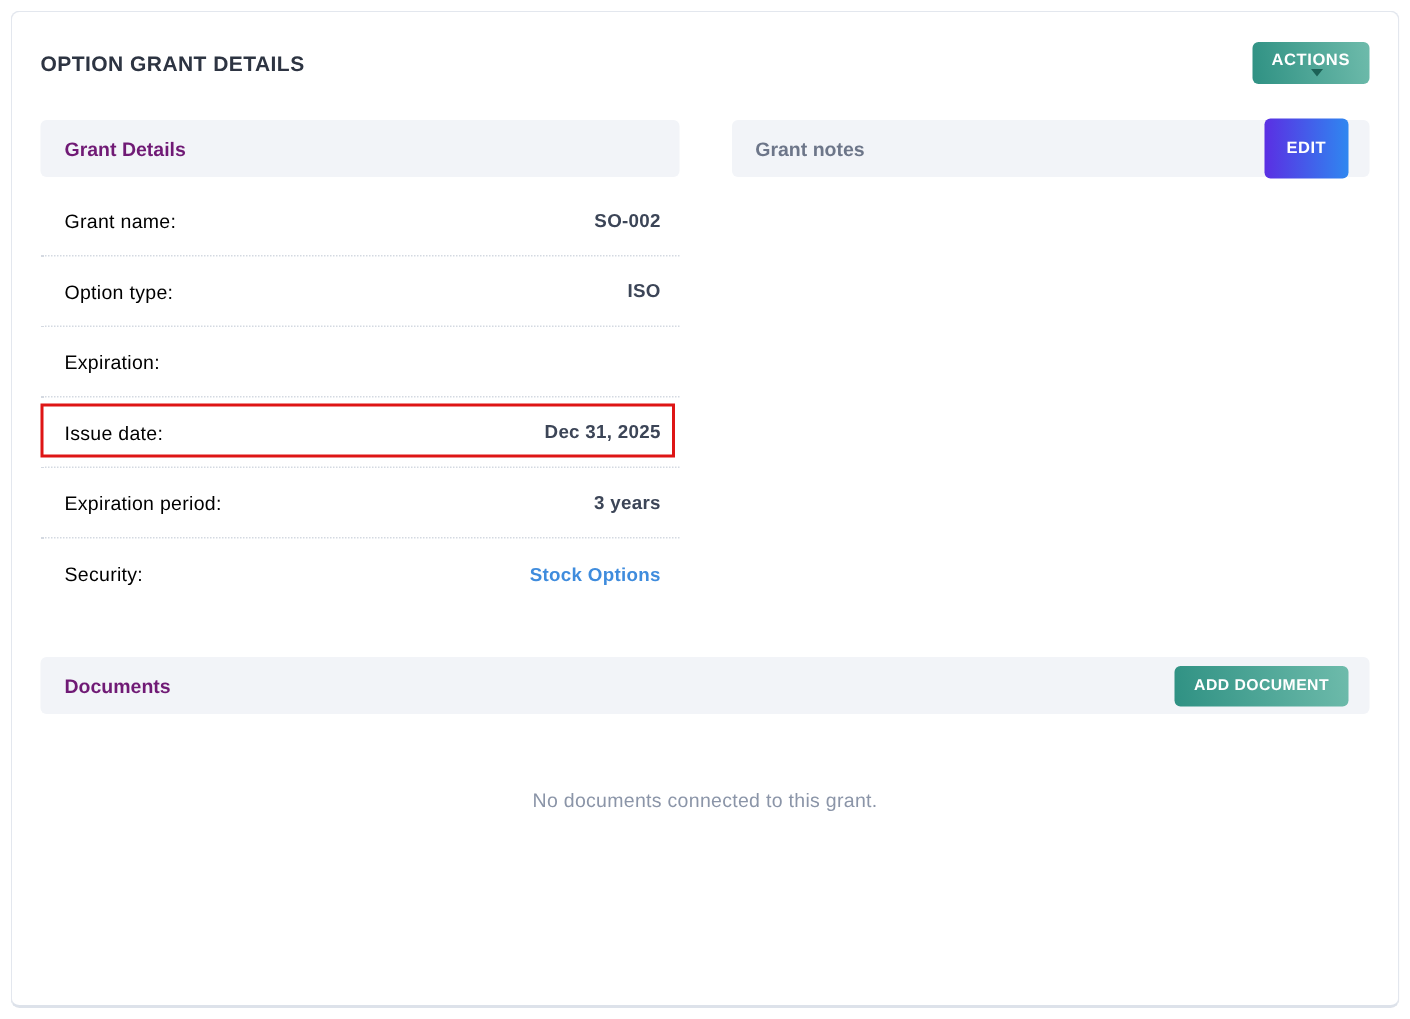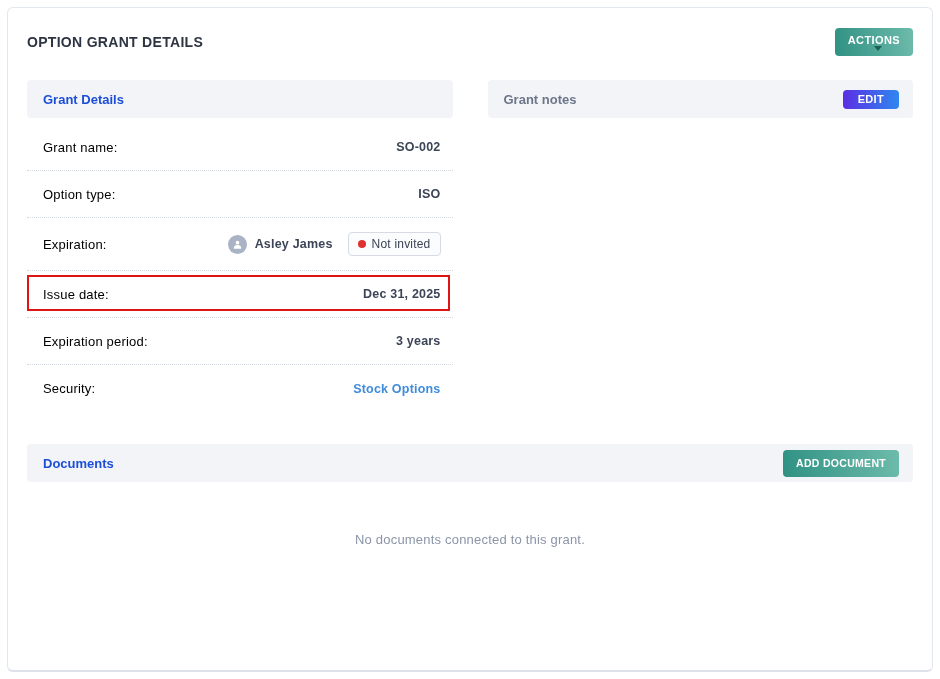--- a/index.html
+++ b/index.html
@@ -16,37 +16,37 @@
   .card-header { display:flex; justify-content:space-between; align-items:center; height:28px; }
   .page-title { font-size:14px; font-weight:700; color:#2d3442; letter-spacing:.3px; }
 
   .btn { display:inline-flex; align-items:center; justify-content:center;
     border:none; cursor:pointer; color:#fff; font-weight:700;
     font-family:"Liberation Sans", sans-serif; border-radius:4px; }
   .btn-teal { background:linear-gradient(80deg, var(--teal-start,#2f9183) 0%, var(--teal-end,#6ebbab) 100%);flex-direction:column; }
   .btn-actions { height:28px; padding:0 13px; font-size:11px; letter-spacing:.4px; }
   .caret { width:0; height:0; border-left:4px solid transparent; border-right:4px solid transparent;
     border-top:5px solid #1c6156; margin-left:8px; }
-  .btn-edit { height:19px; padding:0 15px; font-size:11px; letter-spacing:.3px;
+  .btn-edit { height:40px; padding:0 15px; font-size:11px; letter-spacing:.3px;
     background:linear-gradient(90deg, var(--edit-start,#5a2fe3) 0%, var(--edit-end,#2f87f0) 100%); }
   .btn-add-doc { height:27px; padding:0 13px; font-size:10.5px; letter-spacing:.3px; }
 
   
   .summary { margin-top:25px; display:flex; align-items:stretch; }
   .stat { flex:1; text-align:center; padding-top:8px; }
   .stat-label { font-size:13px; color:#9aa3b6; letter-spacing:.2px; }
   .stat-value { margin-top:17px; font-size:14px; font-weight:700; color:#47516e; letter-spacing:.3px; }
   .vdiv { width:1px; background:#e7eaf1; margin:3px 0 6px 0; }
 
   
   .columns { margin-top:24px; display:flex; gap:35px; }
   .panel { flex:1; min-width:0; }
   .panel-header { background:#f2f4f8; border-radius:4px; height:38px;
     display:flex; align-items:center; justify-content:space-between; padding:0 14px 0 16px; }
-  .panel-title-strong { font-size:13px; font-weight:700; color:#1d4ed8; }
+  .panel-title-strong { font-size:13px; font-weight:700; color:#701a75; }
   .panel-title-muted { font-size:13px; font-weight:600; color:#6d7689; }
 
   .rows { margin-top:6px; }
   .row { position:relative; display:flex; justify-content:space-between; align-items:center;
     padding:14px 12px 14px 16px; border-bottom:1px dotted #d4d9e1; min-height:47px; }
   .row:last-child { border-bottom:none;text-align:right; }
   .row-label { font-size:13px; color:#000000; letter-spacing:.2px; }
   .row-value { font-size:12.5px; font-weight:600; color:#3c4557; letter-spacing:.2px; }
   .row-value.link { color:var(--link,#3f8cdd); }
 
@@ -96,33 +96,20 @@
           <span class="row-value">SO-002</span>
         </div>
 
         <div class="row">
           <span class="row-label">Option type:</span>
           <span class="row-value">ISO</span>
         </div>
 
         <div class="row">
           <span class="row-label">Expiration:</span>
-          <span class="row-value shareholder">
-            <span class="avatar">
-              <svg width="11" height="11" viewBox="0 0 24 24" fill="#ffffff">
-                <circle cx="12" cy="8" r="4"></circle>
-                <path d="M12 13c-5 0-8 2.5-8 6v2h16v-2c0-3.5-3-6-8-6z"></path>
-              </svg>
-            </span>
-            <span>Asley James</span>
-            <span class="badge">
-              <span class="dot"></span>
-              <span>Not invited</span>
-            </span>
-          </span>
         </div>
 
         <div class="row">
           <span class="row-label">Issue date:</span>
           <span class="row-value">Dec 31, 2025</span>
           <span class="highlight-box"></span>
         </div>
 
         <div class="row">
           <span class="row-label">Expiration period:</span>

